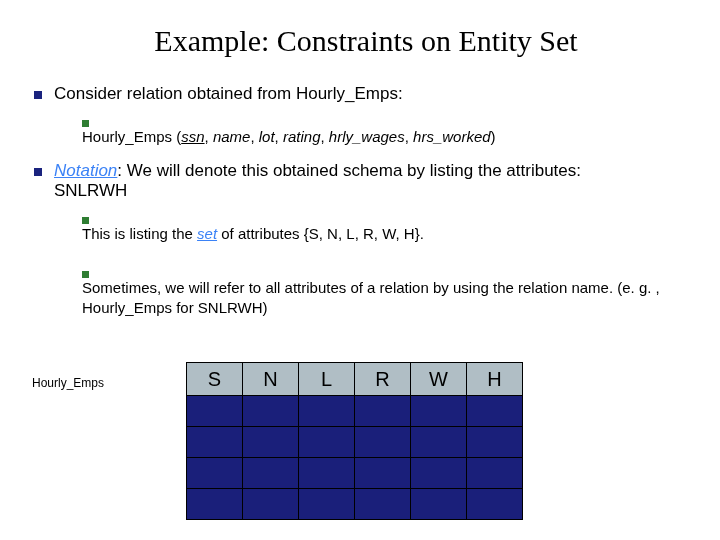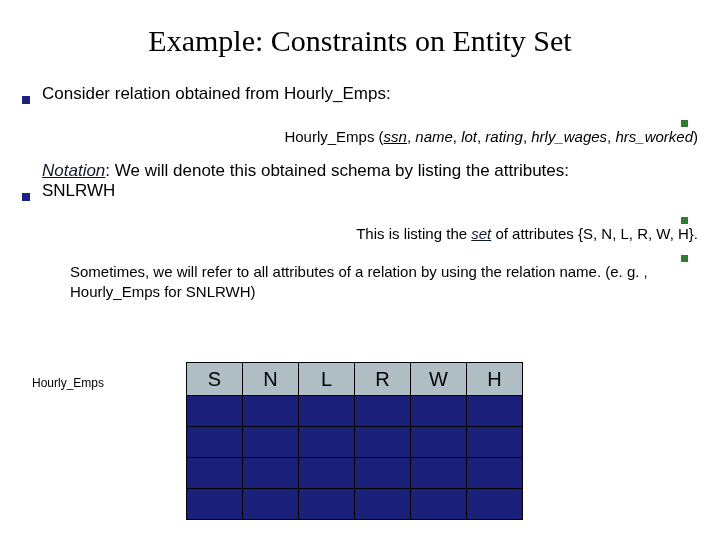--- a/index.html
+++ b/index.html
@@ -10,45 +10,45 @@
     background: #fff;
     font-family: Verdana, Arial, sans-serif;
     color: #000;
     overflow: hidden;
   }
   .slide {
     position: relative;
     width: 720px;
     height: 540px;
     box-sizing: border-box;
-    padding: 18px 22px 0 22px;
+    padding: 18px 22px 0 34px;
   }
   .title {
     font-family: "Times New Roman", Times, serif;
     font-size: 30px;
     text-align: center;
     margin: 6px 0 26px 0;
     color: #000;
   }
-  .bullet-row { display: flex; align-items: flex-end; }
+  .bullet-row { display: flex; align-items: flex-start; }
   .sq {
     width: 8px; height: 8px;
     background: #1a237e;
     flex: 0 0 8px;
     margin-top: 7px;
     margin-right: 12px;
   }
   .sq-green { background: #2e7d32; }
   .lvl1 { font-size: 17px; margin-bottom: 10px; }
   .lvl2-wrap { margin-left: 48px; margin-top: 2px; margin-bottom: 14px; }
   .lvl2 .sq { width: 7px; height: 7px; flex: 0 0 7px; margin-top: 6px; margin-right: 10px; }
   .lvl2 { font-size: 15px; line-height: 1.35; flex-direction: column; }
   .italic { font-style: italic; }
   .under { text-decoration: underline; }
-  .red { color: #0f172a; }
+  .red { color: #3b82f6; }
   .label {
     position: absolute;
     left: 32px;
     top: 376px;
     font-family: Verdana, Arial, sans-serif;
     font-size: 12px;
   }
   
   .tbl {
     position: absolute;
@@ -101,21 +101,21 @@
       <span>SNLRWH</span>
     </span>
   </div>
   <div class="lvl2-wrap">
     <div class="bullet-row lvl2">
       <span class="sq sq-green"></span>
       <span>
         <span>This is listing the </span><span class="italic under red">set</span><span> of attributes {S, N, L, R, W, H}.</span>
       </span>
     </div>
-    <div class="bullet-row lvl2" style="margin-top:4px">
+    <div class="bullet-row lvl2" style="margin-top:20px">
       <span class="sq sq-green"></span>
       <span>Sometimes, we will refer to all attributes of a relation by using the relation name. (e. g. , Hourly_Emps for SNLRWH)</span>
     </div>
   </div>
 
   <div class="label">Hourly_Emps</div>
   <table class="tbl">
     <tbody>
         <tr class="hdr">
       <td>S</td>

